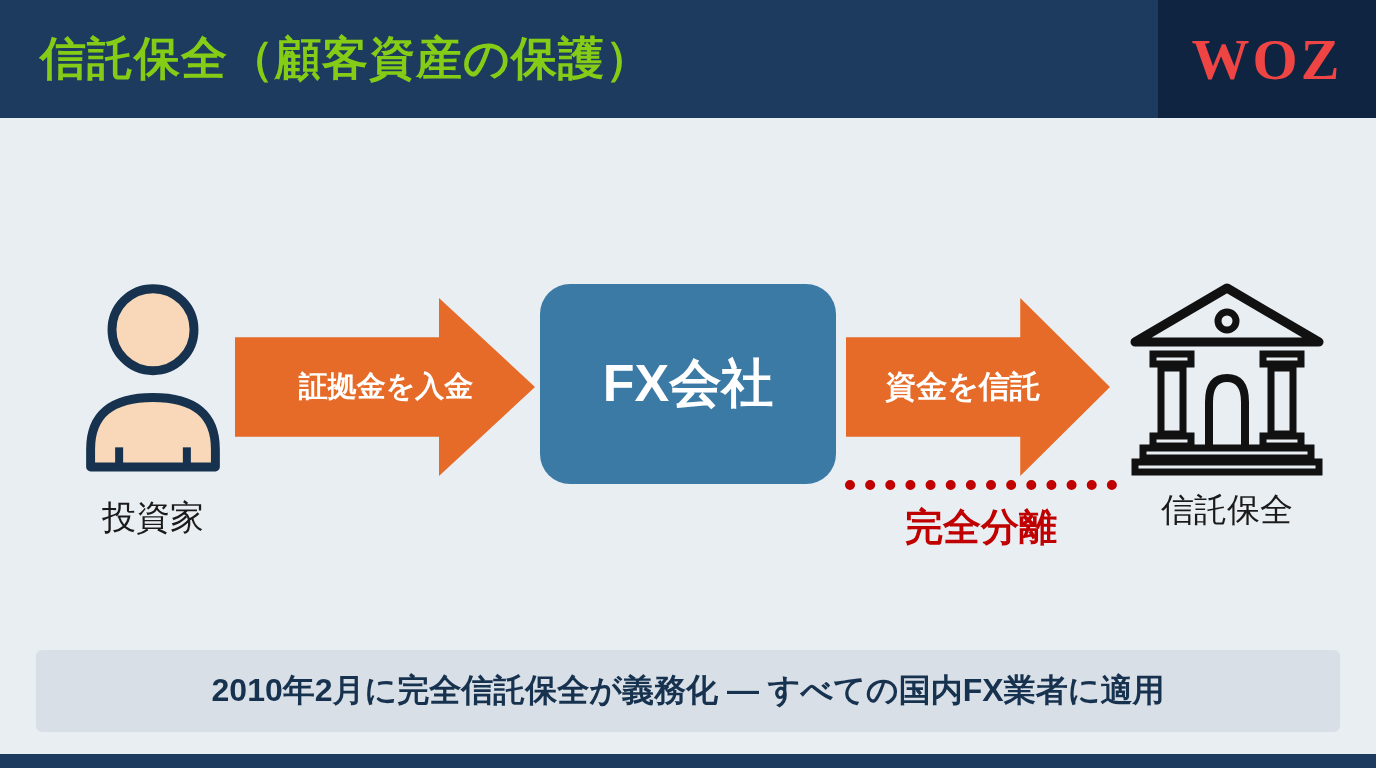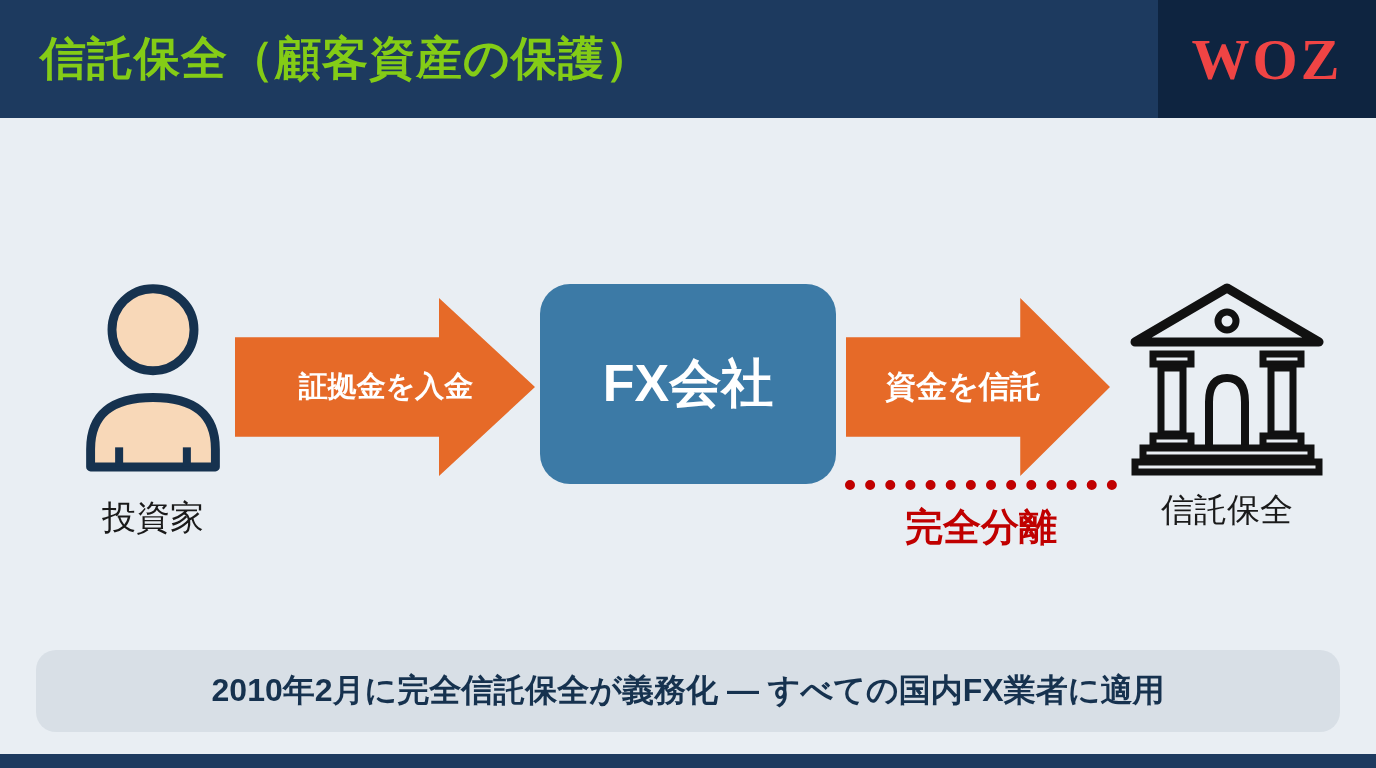--- a/index.html
+++ b/index.html
@@ -110,21 +110,21 @@
     text-align:center;
     color:var(--separation-red);
     font-size:38px;font-weight:bold;
     white-space:nowrap;
   }
 
   
   .footer-banner{
     position:absolute;left:36px;top:650px;width:1304px;height:82px;
     background:var(--banner-bg);
-    border-radius:20px;
+    border-radius:6px;
     display:flex;align-items:center;justify-content:center;
   }
   .footer-note{
     color:var(--text-navy);
     font-size:32px;font-weight:bold;
     white-space:nowrap;
   }
 
   .bottom-strip{
     position:absolute;left:0;top:754px;width:1376px;height:14px;

